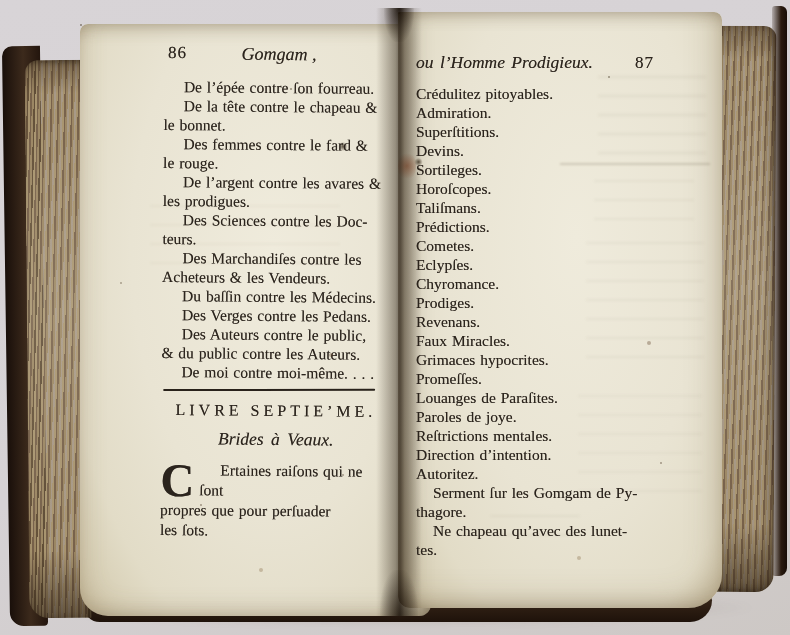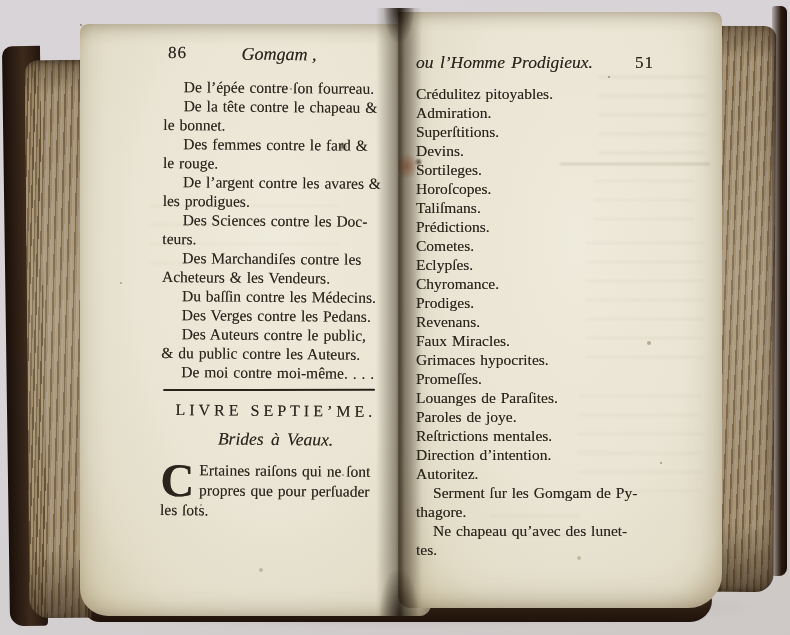--- a/index.html
+++ b/index.html
@@ -86,21 +86,21 @@
     white-space:pre-line;word-spacing:1px;}
 
   .rule{margin:7px auto 0 2px;width:212px;height:2.4px;background:#29221b;
     transform:rotate(-.6deg);border-radius:2px;}
 
   .chapter-heading{margin-top:11px;text-align:center;font-size:16px;letter-spacing:4px;}
   .chapter-subtitle{margin-top:9px;text-align:center;font-style:italic;font-size:17.5px;word-spacing:3px;}
   .chapter-para{margin-top:11px;font-size:15.5px;line-height:20px;}
   .dropcap{float:left;font-size:47px;line-height:38px;font-weight:700;
     padding-right:5px;margin-top:1px;}
-  .chapter-text{white-space:pre-line;word-spacing:1px;}
+  .chapter-text{white-space:pre-line;word-spacing:1px;margin-left:21px;}
 
   .header-right{display:flex;align-items:baseline;height:24px;}
   .runtitle-right{font-style:italic;font-size:17.5px;flex:1;word-spacing:2px;}
   .pagenum-right{font-size:17px;padding-right:48px;letter-spacing:1px;}
 
   .index-list{margin-top:8px;}
   .index-list .item{font-size:15.5px;line-height:19px;white-space:pre-line;word-spacing:1px;}
   .index-list .item:nth-child(22),.index-list .item:nth-child(23){text-indent:1.1em;}
 </style>
 </head>
@@ -157,21 +157,21 @@
     <div class="ghost-rule" style="left:162px;top:151px;width:150px;"></div>
     <div class="ghost" style="left:196px;top:168px;width:100px;height:40px;opacity:.42;"></div>
     <div class="ghost" style="left:188px;top:226px;width:118px;height:120px;opacity:.4;"></div>
     <div class="ghost" style="left:180px;top:370px;width:124px;height:110px;opacity:.35;"></div>
     <div class="ghost" style="left:92px;top:498px;width:90px;height:26px;opacity:.4;"></div>
     <div class="stain stain-red" style="left:0px;top:138px;width:18px;height:32px;"></div>
     <div class="stain stain-dark" style="left:16px;top:146px;width:9px;height:8px;"></div>
     <div class="text-block text-right">
       <div class="header-right">
         <span class="runtitle-right">ou l’Homme Prodigieux.</span>
-        <span class="pagenum-right">51</span>
+        <span class="pagenum-right">87</span>
       </div>
       <div class="index-list">
           <div class="item">Crédulitez pitoyables.</div>
           <div class="item">Admiration.</div>
           <div class="item">Superſtitions.</div>
           <div class="item">Devins.</div>
           <div class="item">Sortileges.</div>
           <div class="item">Horoſcopes.</div>
           <div class="item">Taliſmans.</div>
           <div class="item">Prédictions.</div>

